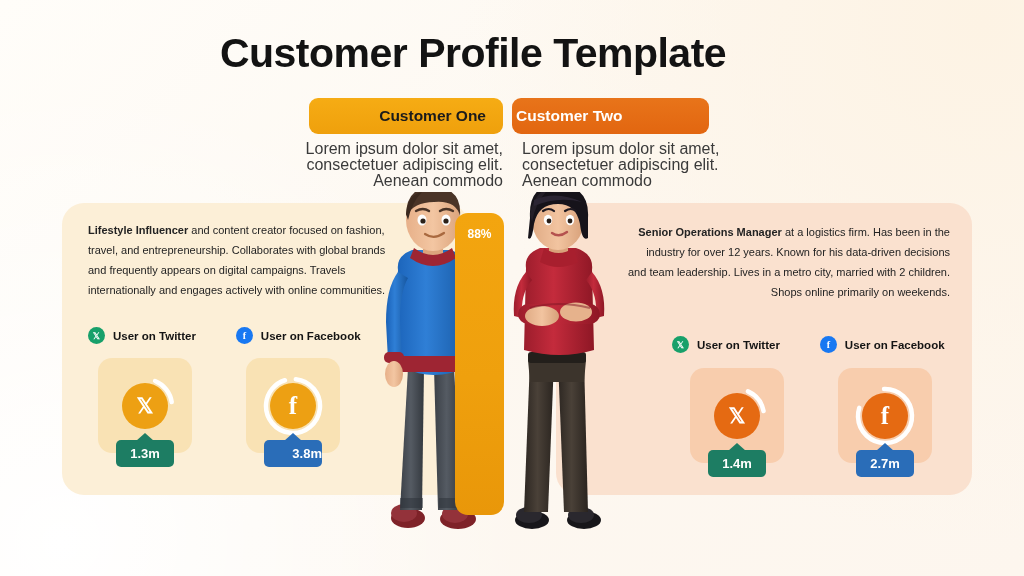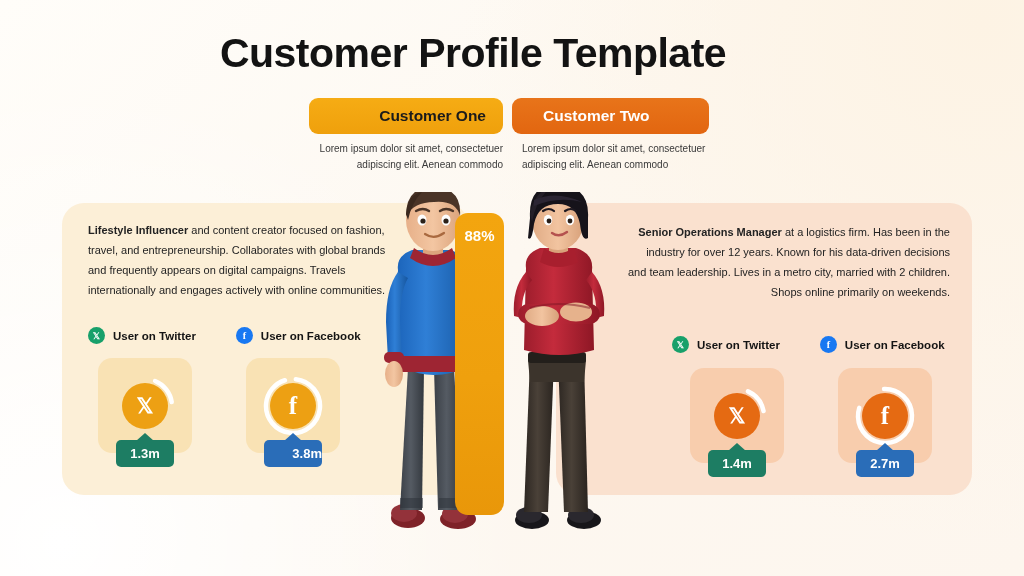--- a/index.html
+++ b/index.html
@@ -32,26 +32,26 @@
   .tab-one {
     left: 309px; width: 194px;
     background: linear-gradient(180deg, #f6ac14 0%, #efa00c 100%);
     color: #1b1b1b;
     justify-content: flex-end; padding-right: 17px;
   }
   .tab-two {
     left: 512px; width: 197px;
     background: linear-gradient(180deg, #e8741a 0%, #e26610 100%);
     color: #ffffff;
-    justify-content: flex-start; padding-left: 31px;
+    justify-content: flex-start; padding-left: 4px;
   }
 
   .tab-sub {
     position: absolute; top: 141px;
-    font-size: 10px; line-height: 16px; color: #3a3a3a;
+    font-size: 16px; line-height: 16px; color: #3a3a3a;
   }
   .sub-one { left: 283px; width: 220px; text-align: right; }
   .sub-two { left: 522px; width: 220px; text-align: left; }
 
   
   .panel { position: absolute; border-radius: 22px; }
   .panel-left  { left: 62px;  top: 203px; width: 406px; height: 292px; background: #fcefd7; }
   .panel-right { left: 556px; top: 203px; width: 416px; height: 292px; background: #fae1cf; }
 
   
@@ -65,21 +65,21 @@
   .bar-one {
     left: 455px; top: 213px; width: 49px; height: 302px;
     background: linear-gradient(180deg, #f3a50f 0%, #efa00d 55%, #e99709 100%);
   }
   .bar-two {
     left: 509px; top: 253px; width: 49px; height: 262px;
     background: linear-gradient(180deg, #ea7117 0%, #e66a12 55%, #e0620d 100%);
   }
   .bar-pct {
     position: absolute; top: 14px; left: 0; width: 100%;
-    text-align: center; font-size: 15px; font-weight: bold;
+    text-align: center; font-size: 12px; font-weight: bold;
   }
   .bar-one .bar-pct { color: #ffffff; }
   .bar-two .bar-pct { color: #fcd07a; }
 
   
   .social-row { position: absolute; display: flex; align-items: center; }
   .social-row .chip {
     display: flex; align-items: center; margin-right: 40px;
   }
   .minibadge {

